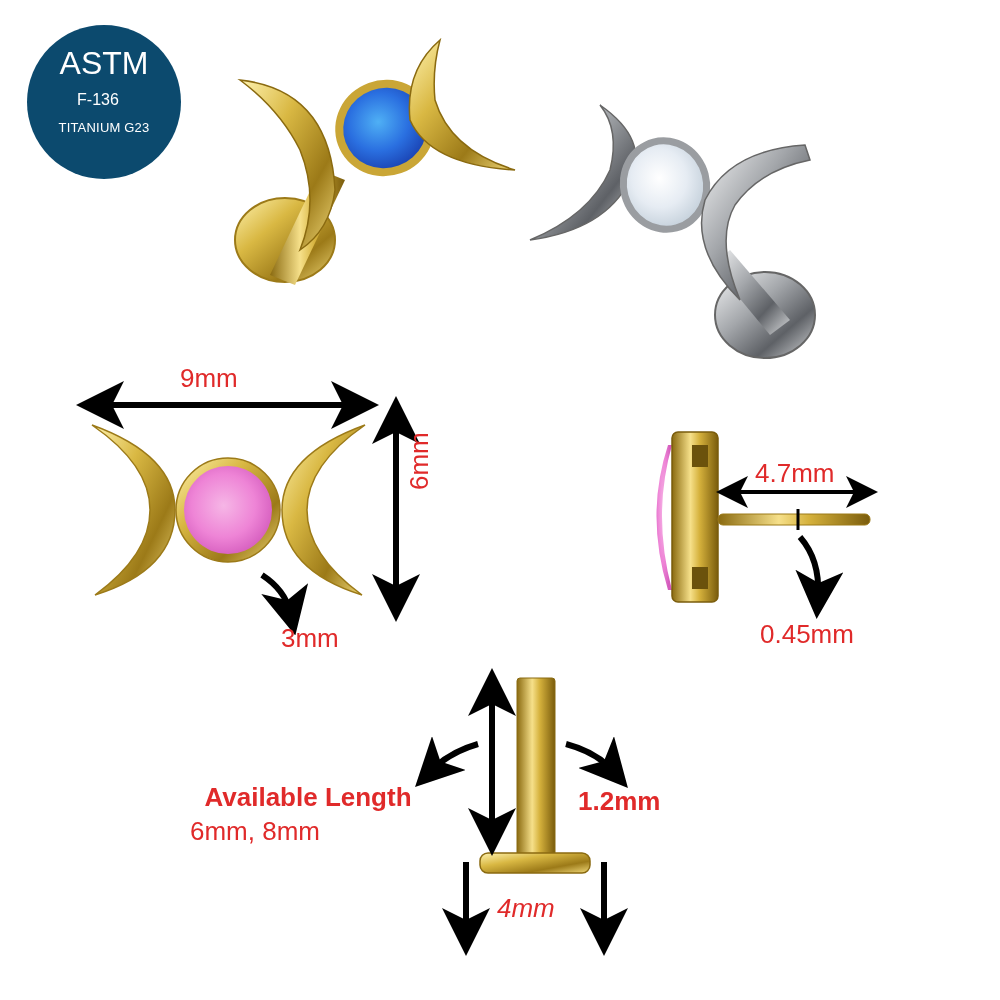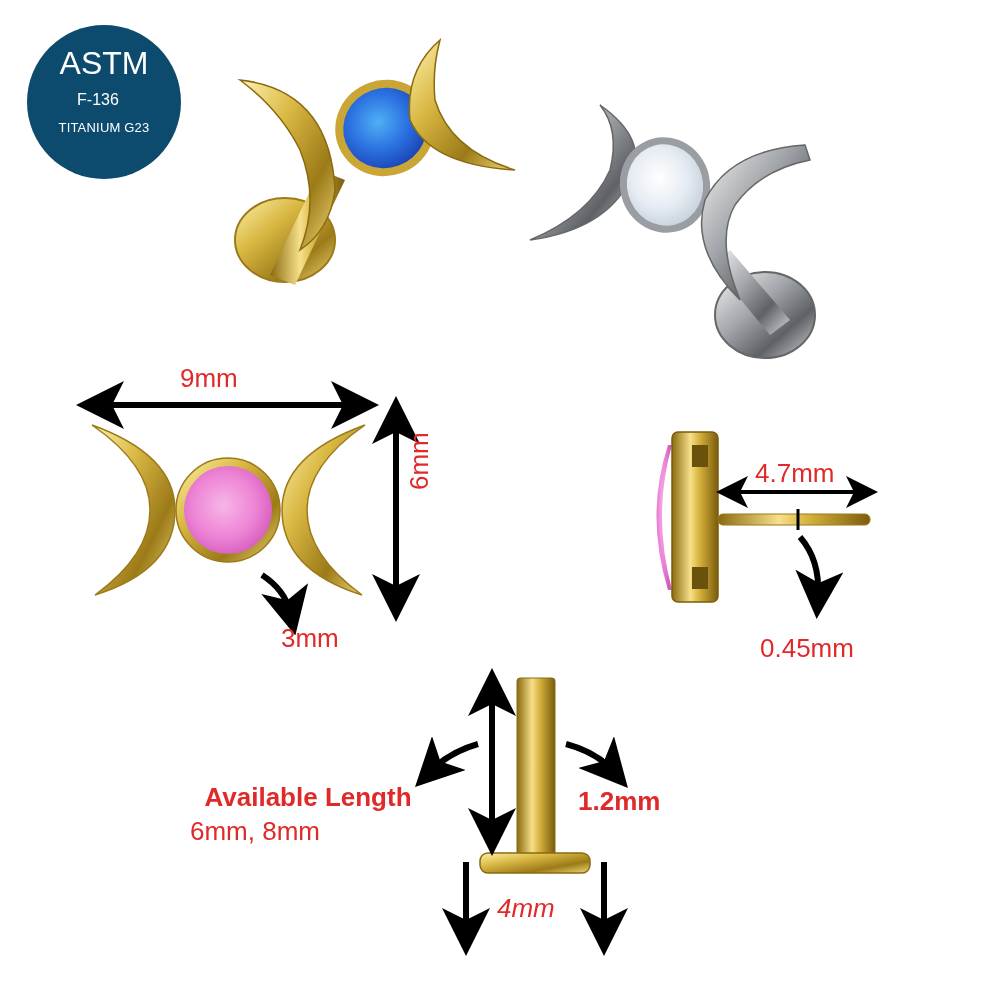--- a/index.html
+++ b/index.html
@@ -112,17 +112,17 @@
     <path d="M566,744 Q596,752 612,770" marker-end="url(#ah)"></path>
     <line x1="466" y1="862" x2="466" y2="932" marker-end="url(#ah)"></line>
     <line x1="604" y1="862" x2="604" y2="932" marker-end="url(#ah)"></line>
   </g>
 </svg>
 
 <div class="abs lbl red" style="left:180px;top:363px;">9mm</div>
 <div class="abs lbl red" style="left:404px;top:490px;transform:rotate(-90deg);transform-origin:0 0;">6mm</div>
 <div class="abs lbl red" style="left:251px;top:623px;margin-left:30px;">3mm</div>
 <div class="abs lbl red" style="left:755px;top:458px;">4.7mm</div>
-<div class="abs lbl red" style="left:760px;top:633px;">0.45mm</div>
+<div class="abs lbl red" style="left:760px;top:619px;">0.45mm</div>
 <div class="abs lbl red" style="left:578px;top:786px;font-weight:bold;">1.2mm</div>
 <div class="abs lbl red" style="left:497px;top:893px;font-style:italic;">4mm</div>
 <div class="abs lbl red" style="left:190px;top:782px;width:236px;text-align:center;font-weight:bold;">Available Length</div>
 <div class="abs lbl red" style="left:190px;top:816px;width:236px;text-align:left;">6mm, 8mm</div>
 
 </body></html>

